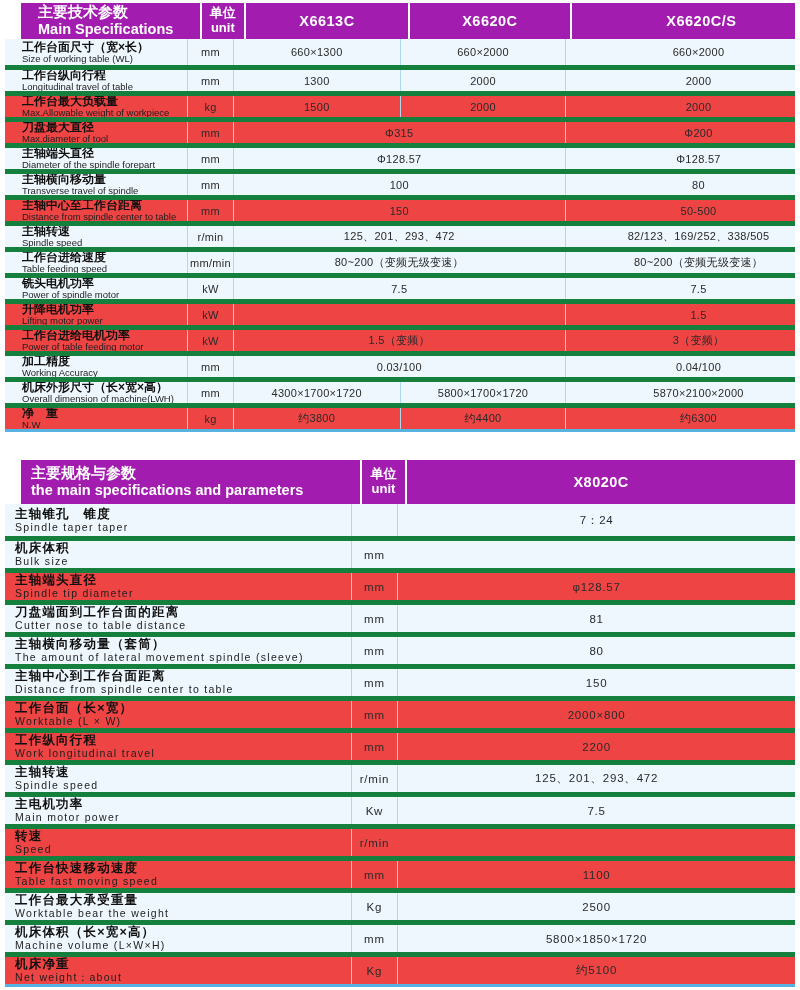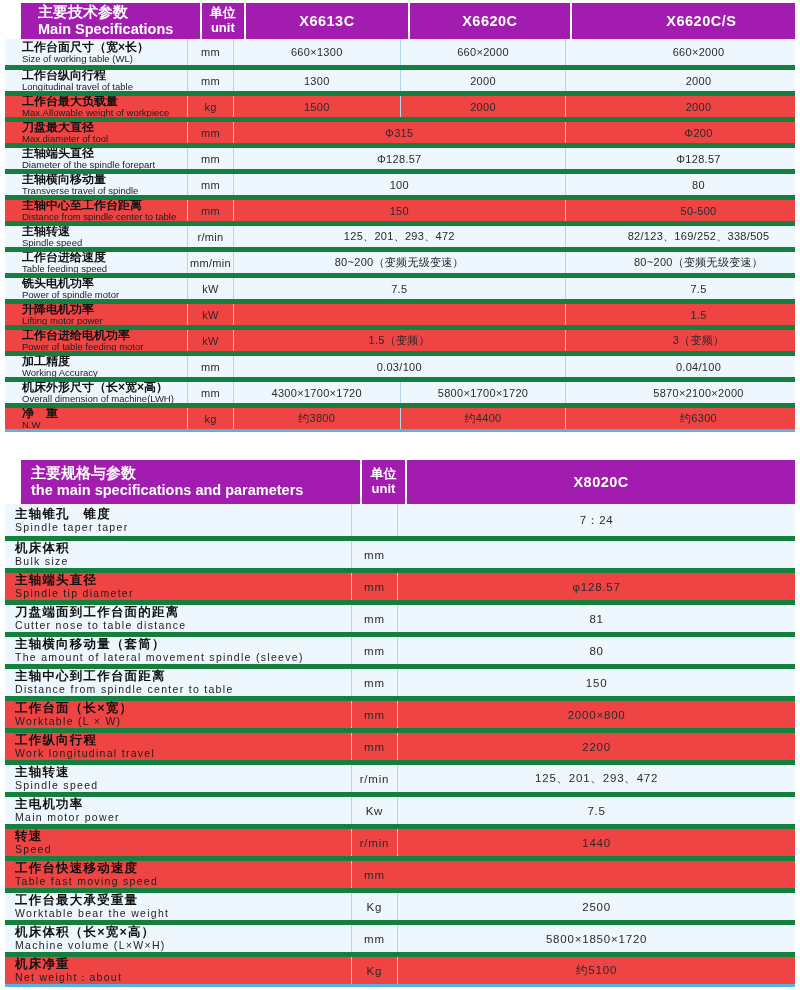--- a/index.html
+++ b/index.html
@@ -314,28 +314,28 @@
           </div>
           <div class="cell c-unit val">Kw</div>
           <div class="cell c-val val">7.5</div>
         </div>
         <div class="row shaded">
           <div class="cell c-label">
             <div class="cn">转速</div>
             <div class="en">Speed</div>
           </div>
           <div class="cell c-unit val">r/min</div>
-          <div class="cell c-val val">1440</div>
         </div>
         <div class="row shaded">
           <div class="cell c-label">
             <div class="cn">工作台快速移动速度</div>
             <div class="en">Table fast moving speed</div>
           </div>
           <div class="cell c-unit val">mm</div>
+          <div class="cell c-val val">1100</div>
         </div>
         <div class="row">
           <div class="cell c-label">
             <div class="cn">工作台最大承受重量</div>
             <div class="en">Worktable bear the weight</div>
           </div>
           <div class="cell c-unit val">Kg</div>
           <div class="cell c-val val">2500</div>
         </div>
         <div class="row">

